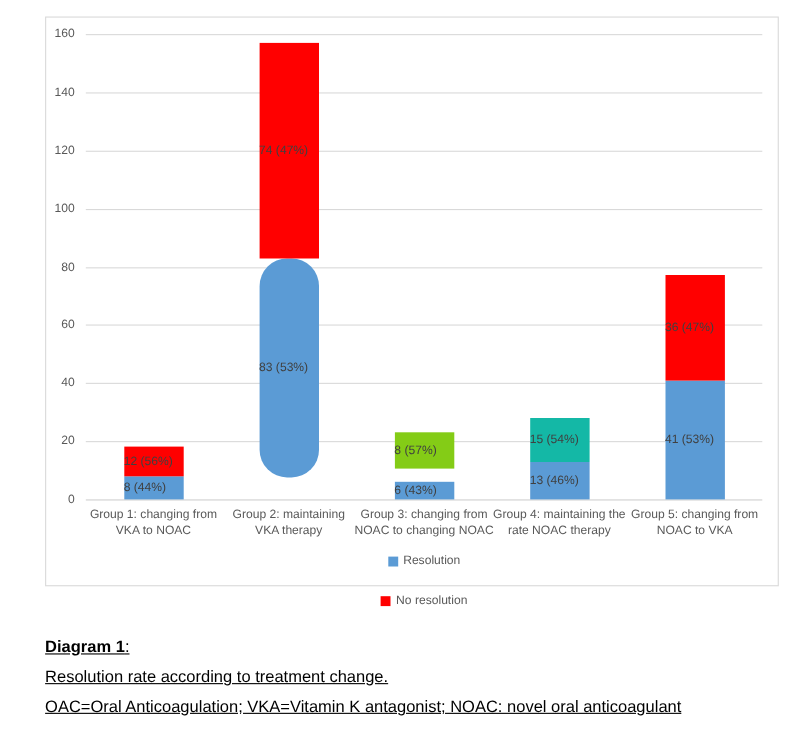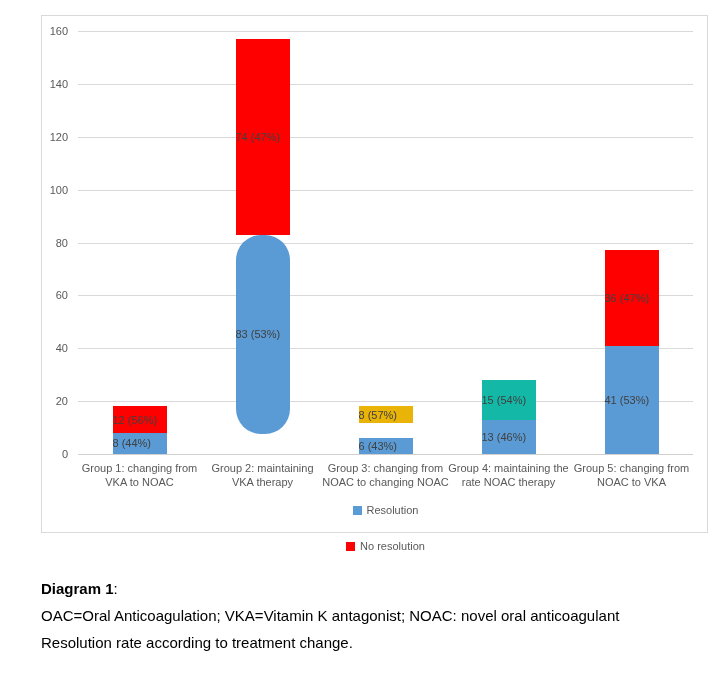--- a/index.html
+++ b/index.html
@@ -24,21 +24,21 @@
     position:absolute;transform:translateX(-50%);text-align:center;
     font-size:11px;line-height:14px;color:#595959;white-space:nowrap;
   }
   .legend{
     position:absolute;display:flex;justify-content:center;align-items:center;
     gap:24px;font-size:11px;color:#595959;
   }
   .legend-item{display:flex;align-items:center;gap:5px;}
   .swatch{width:9px;height:9px;display:inline-block;}
   .caption{position:absolute;left:41px;top:575px;font-size:15px;color:#000000;}
-  .caption p{margin:0;line-height:27px;}
+  .caption p{margin:0;line-height:27px;text-decoration:underline;}
   .caption .b{font-weight:bold;}
 </style>
 </head>
 <body>
 
 <div class="chart-frame">
   <div id="plot">
       <div class="axisline" style="left: 36px; top: 438px; width: 615px;"></div>
       <div class="gridline" style="left: 36px; top: 385px; width: 615px;"></div>
       <div class="gridline" style="left: 36px; top: 332px; width: 615px;"></div>
@@ -56,21 +56,21 @@
       </div>
       <div class="seg" style="left: 193.5px; top: 218.569px; width: 54px; height: 199px; background: rgb(91, 155, 213); border-radius: 25px;">
         <div class="seg-label">83 (53%)</div>
       </div>
       <div class="seg" style="left: 193.5px; top: 22.9312px; width: 54px; height: 195.637px; background: rgb(255, 0, 0);">
         <div class="seg-label">74 (47%)</div>
       </div>
       <div class="seg" style="left: 316.5px; top: 422.137px; width: 54px; height: 15.8625px; background: rgb(91, 155, 213);">
         <div class="seg-label">6 (43%)</div>
       </div>
-      <div class="seg" style="left: 316.5px; top: 390px; width: 54px; height: 17px; background: #eab308;">
+      <div class="seg" style="left: 316.5px; top: 377px; width: 54px; height: 33px; background: #84cc16;">
         <div class="seg-label">8 (57%)</div>
       </div>
       <div class="seg" style="left: 439.5px; top: 403.631px; width: 54px; height: 34.3687px; background: rgb(91, 155, 213);">
         <div class="seg-label">13 (46%)</div>
       </div>
       <div class="seg" style="left: 439.5px; top: 363.975px; width: 54px; height: 39.6562px; background: #14b8a6;">
         <div class="seg-label">15 (54%)</div>
       </div>
       <div class="seg" style="left: 562.5px; top: 329.606px; width: 54px; height: 108.394px; background: rgb(91, 155, 213);">
         <div class="seg-label">41 (53%)</div>
@@ -119,15 +119,15 @@
       </div>
       <div class="legend-item">
         <div class="swatch" style="background: rgb(255, 0, 0);"></div>
         <div class="">No resolution</div>
       </div>
     </div>
 </div>
 
 <div class="caption">
   <p><span class="b">Diagram 1</span><span>:</span></p>
+  <p>Resolution rate according to treatment change.</p>
   <p>OAC=Oral Anticoagulation; VKA=Vitamin K antagonist; NOAC: novel oral anticoagulant</p>
-  <p>Resolution rate according to treatment change.</p>
 </div>
 
 </body></html>

